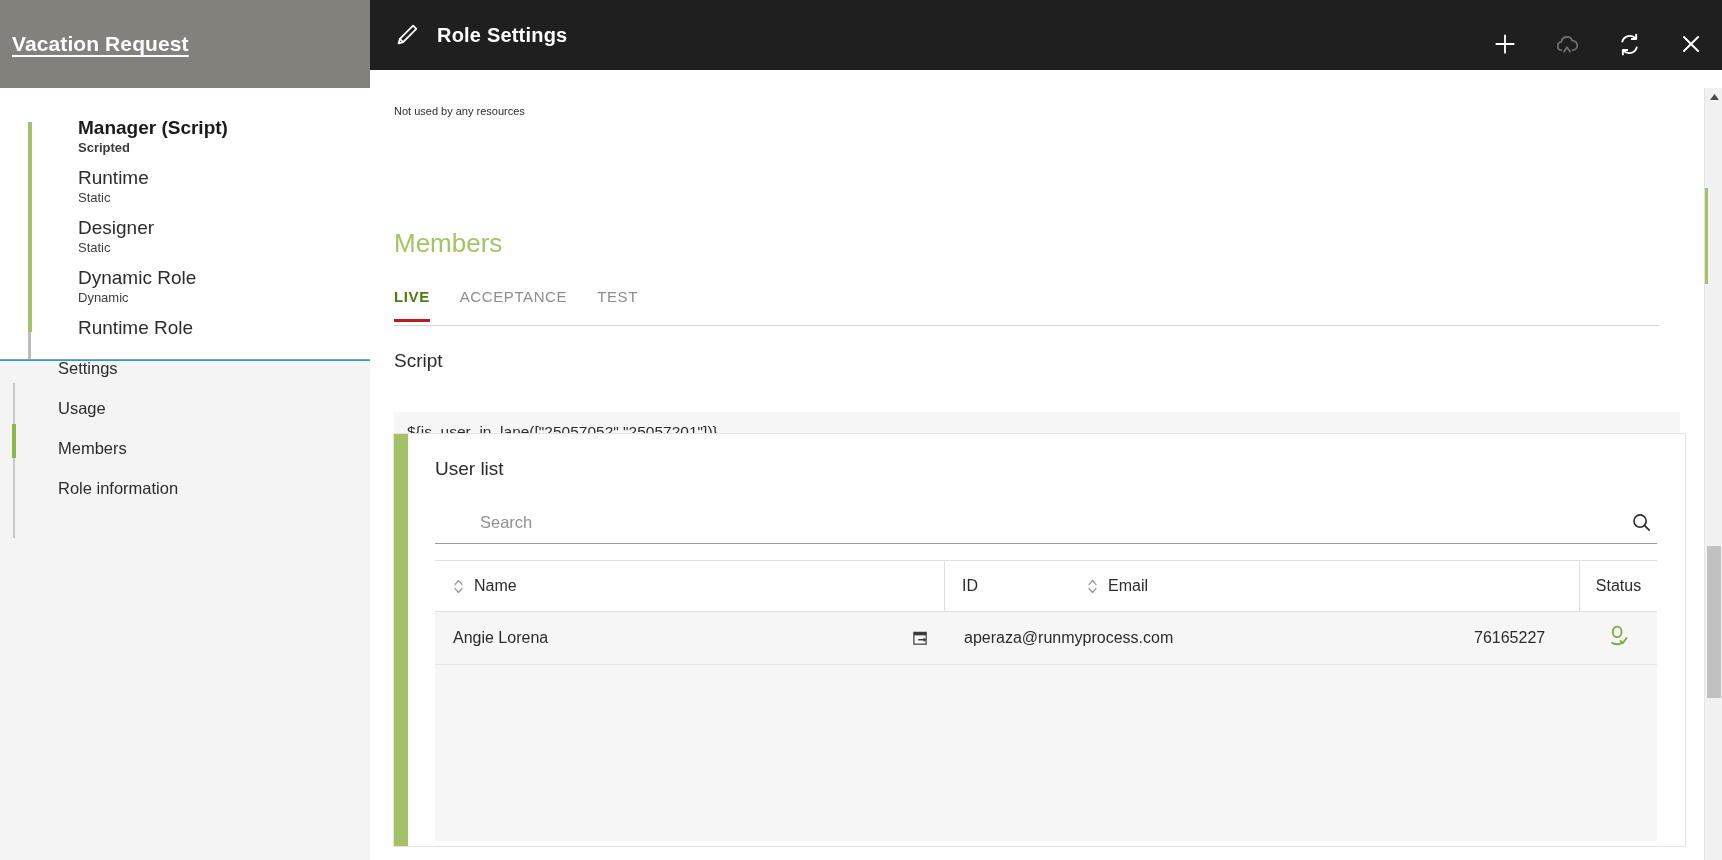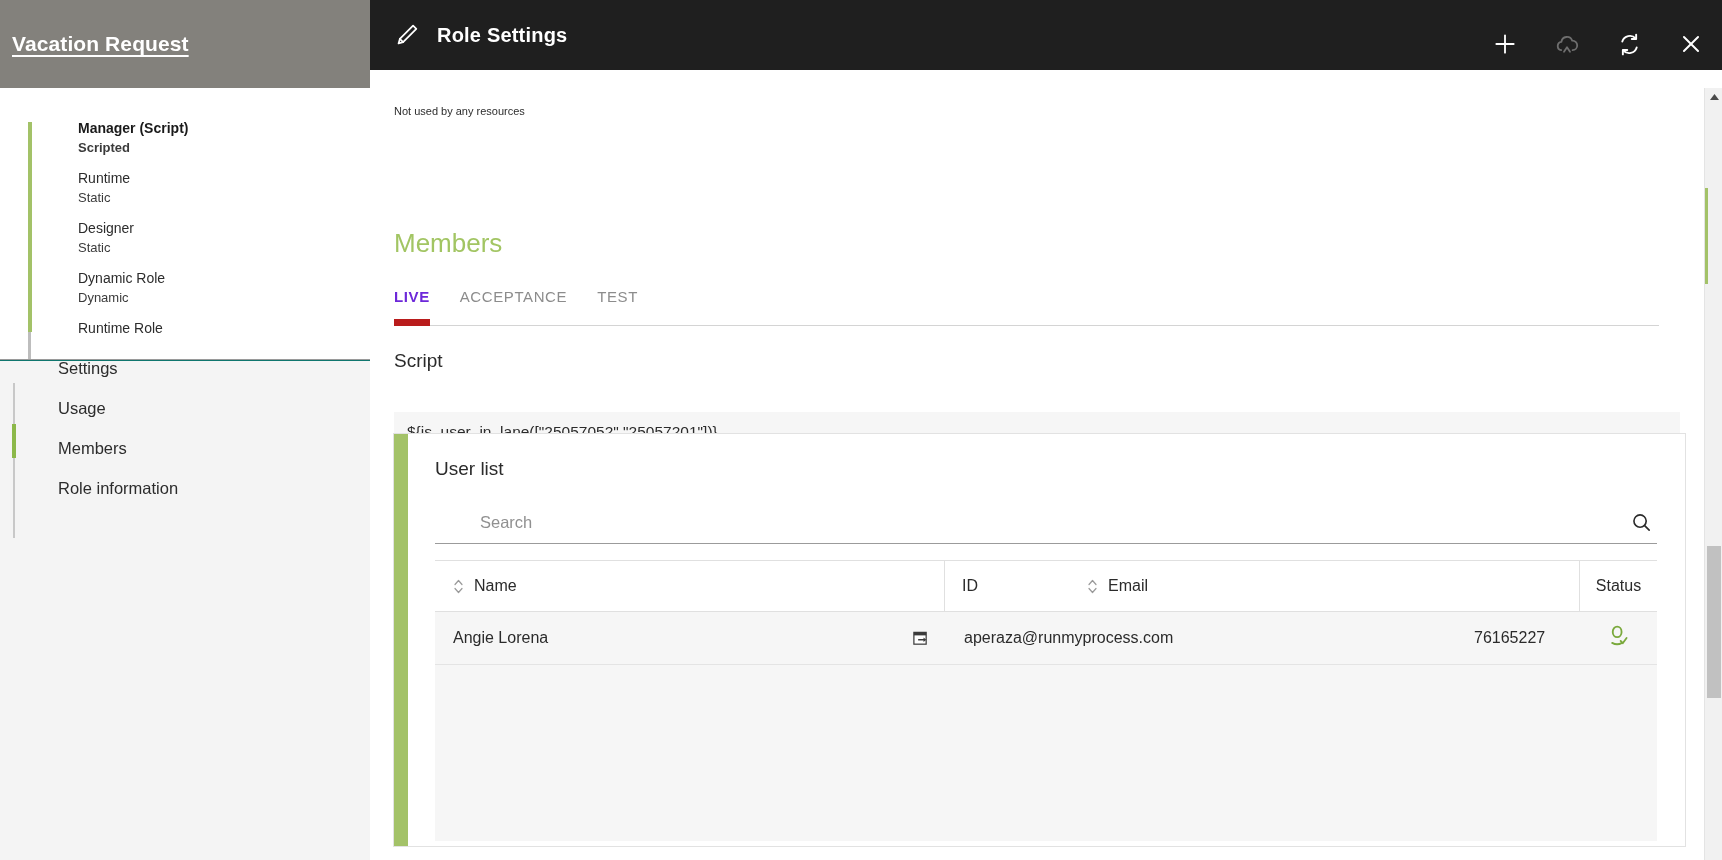--- a/index.html
+++ b/index.html
@@ -8,21 +8,21 @@
     font-family: "Liberation Sans", sans-serif;
     background: #ffffff;
     overflow: hidden;
   }
   #app { position: relative; width: 1722px; height: 860px; }
 
   
   #left-panel {
     position: absolute; left: 0; top: 0;
     width: 370px; height: 860px;
-    background: #0f766e;
+    background: #0ea5e9;
   }
   #left-titlebar {
     position: absolute; left: 0; top: 0;
     width: 370px; height: 88px;
     background: #83817c;
     display: flex; align-items: center;
   }
   #left-title {
     color: #ffffff; font-size: 21px; font-weight: bold;
     margin-left: 12px; text-decoration: underline;
@@ -38,21 +38,21 @@
   }
   .role-rail {
     position: absolute; left: 28px; top: 34px;
     width: 4px; height: 210px; background: #a3c268;
   }
   .role-rail-grey {
     position: absolute; left: 28px; top: 244px;
     width: 3px; height: 28px; background: #bdbdbd;
   }
   .role-item { position: absolute; left: 78px; }
-  .role-name { font-size: 14px; color: #2c2c2c; line-height: 20px; }
+  .role-name { font-size: 19px; color: #2c2c2c; line-height: 20px; }
   .role-name.sel { font-weight: bold; color: #1a1a1a; }
   .role-type { font-size: 13px; color: #3b3b3b; line-height: 18px; margin-top: 1px; }
   .role-type.sel { font-weight: bold; }
 
   #nav-list {
     position: absolute; left: 0; top: 361px;
     width: 370px; height: 499px;
     background: #f4f4f4;
   }
   .nav-rail {
@@ -113,21 +113,21 @@
   #env-tabs {
     position: absolute; left: 24px; top: 200px;
     width: 1265px; height: 38px;
     border-bottom: 1px solid #d4d4d4;
     display: flex; align-items: flex-start; gap: 30px;
   }
   .env-tab {
     font-size: 15px; letter-spacing: .6px;
     color: #8c8c8c; padding-bottom: 14px; cursor: pointer;
   }
-  .env-tab.active { color: #6d28d9; font-weight: bold; border-bottom: 7px solid #b91c1c; }
+  .env-tab.active { color: #4d7c0f; font-weight: bold; border-bottom: 3px solid #b91c1c; }
 
   #script-label {
     position: absolute; left: 24px; top: 262px;
     font-size: 19px; color: #2b2b2b;
   }
   #script-box {
     position: absolute; left: 24px; top: 324px;
     width: 1286px; height: 40px;
     background: #f6f6f6;
     display: flex; align-items: center;

